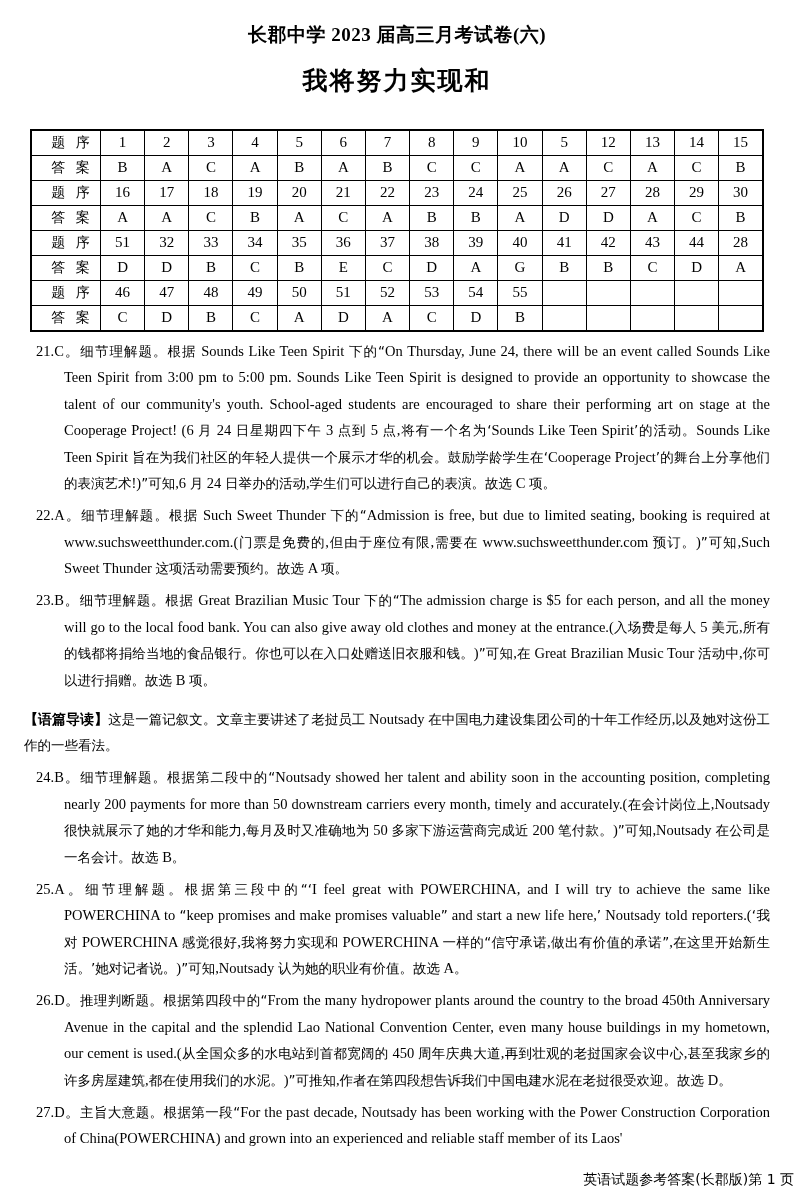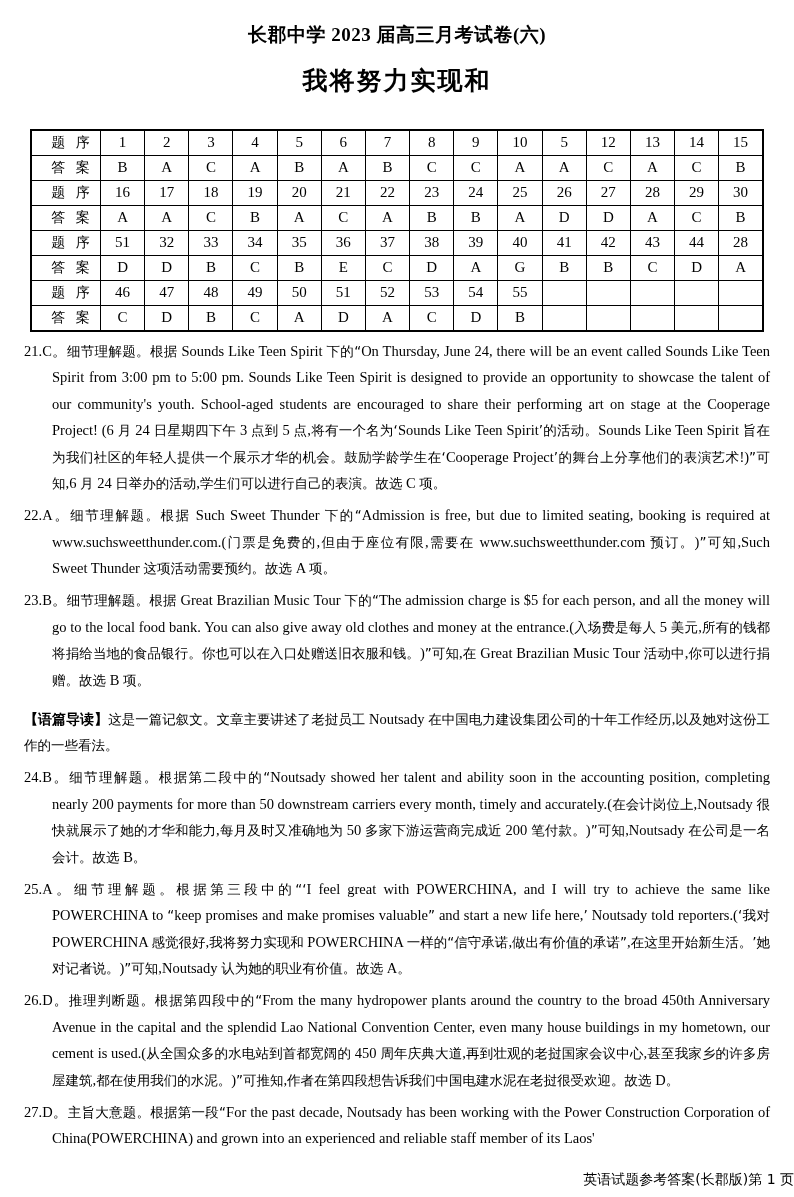--- a/index.html
+++ b/index.html
@@ -84,21 +84,21 @@
     font-family: "DejaVu Sans", "Liberation Sans", sans-serif;
     font-weight: bold;
     font-size: 14px;
   }
   .lead .cn {
     font-family: "DejaVu Sans", "Liberation Sans", sans-serif;
     font-size: 13.5px;
   }
 
   .item {
-    margin: 6px 0 0 0;
+    margin: 6px 0 0 12px;
     font-size: 14.5px;
     line-height: 1.82;
     text-align: justify;
     padding-left: 28px;
     text-indent: -28px;
     font-family: "Liberation Serif", "DejaVu Serif", serif;
   }
   .item .num {
     font-family: "Liberation Serif", "DejaVu Serif", serif;
   }

